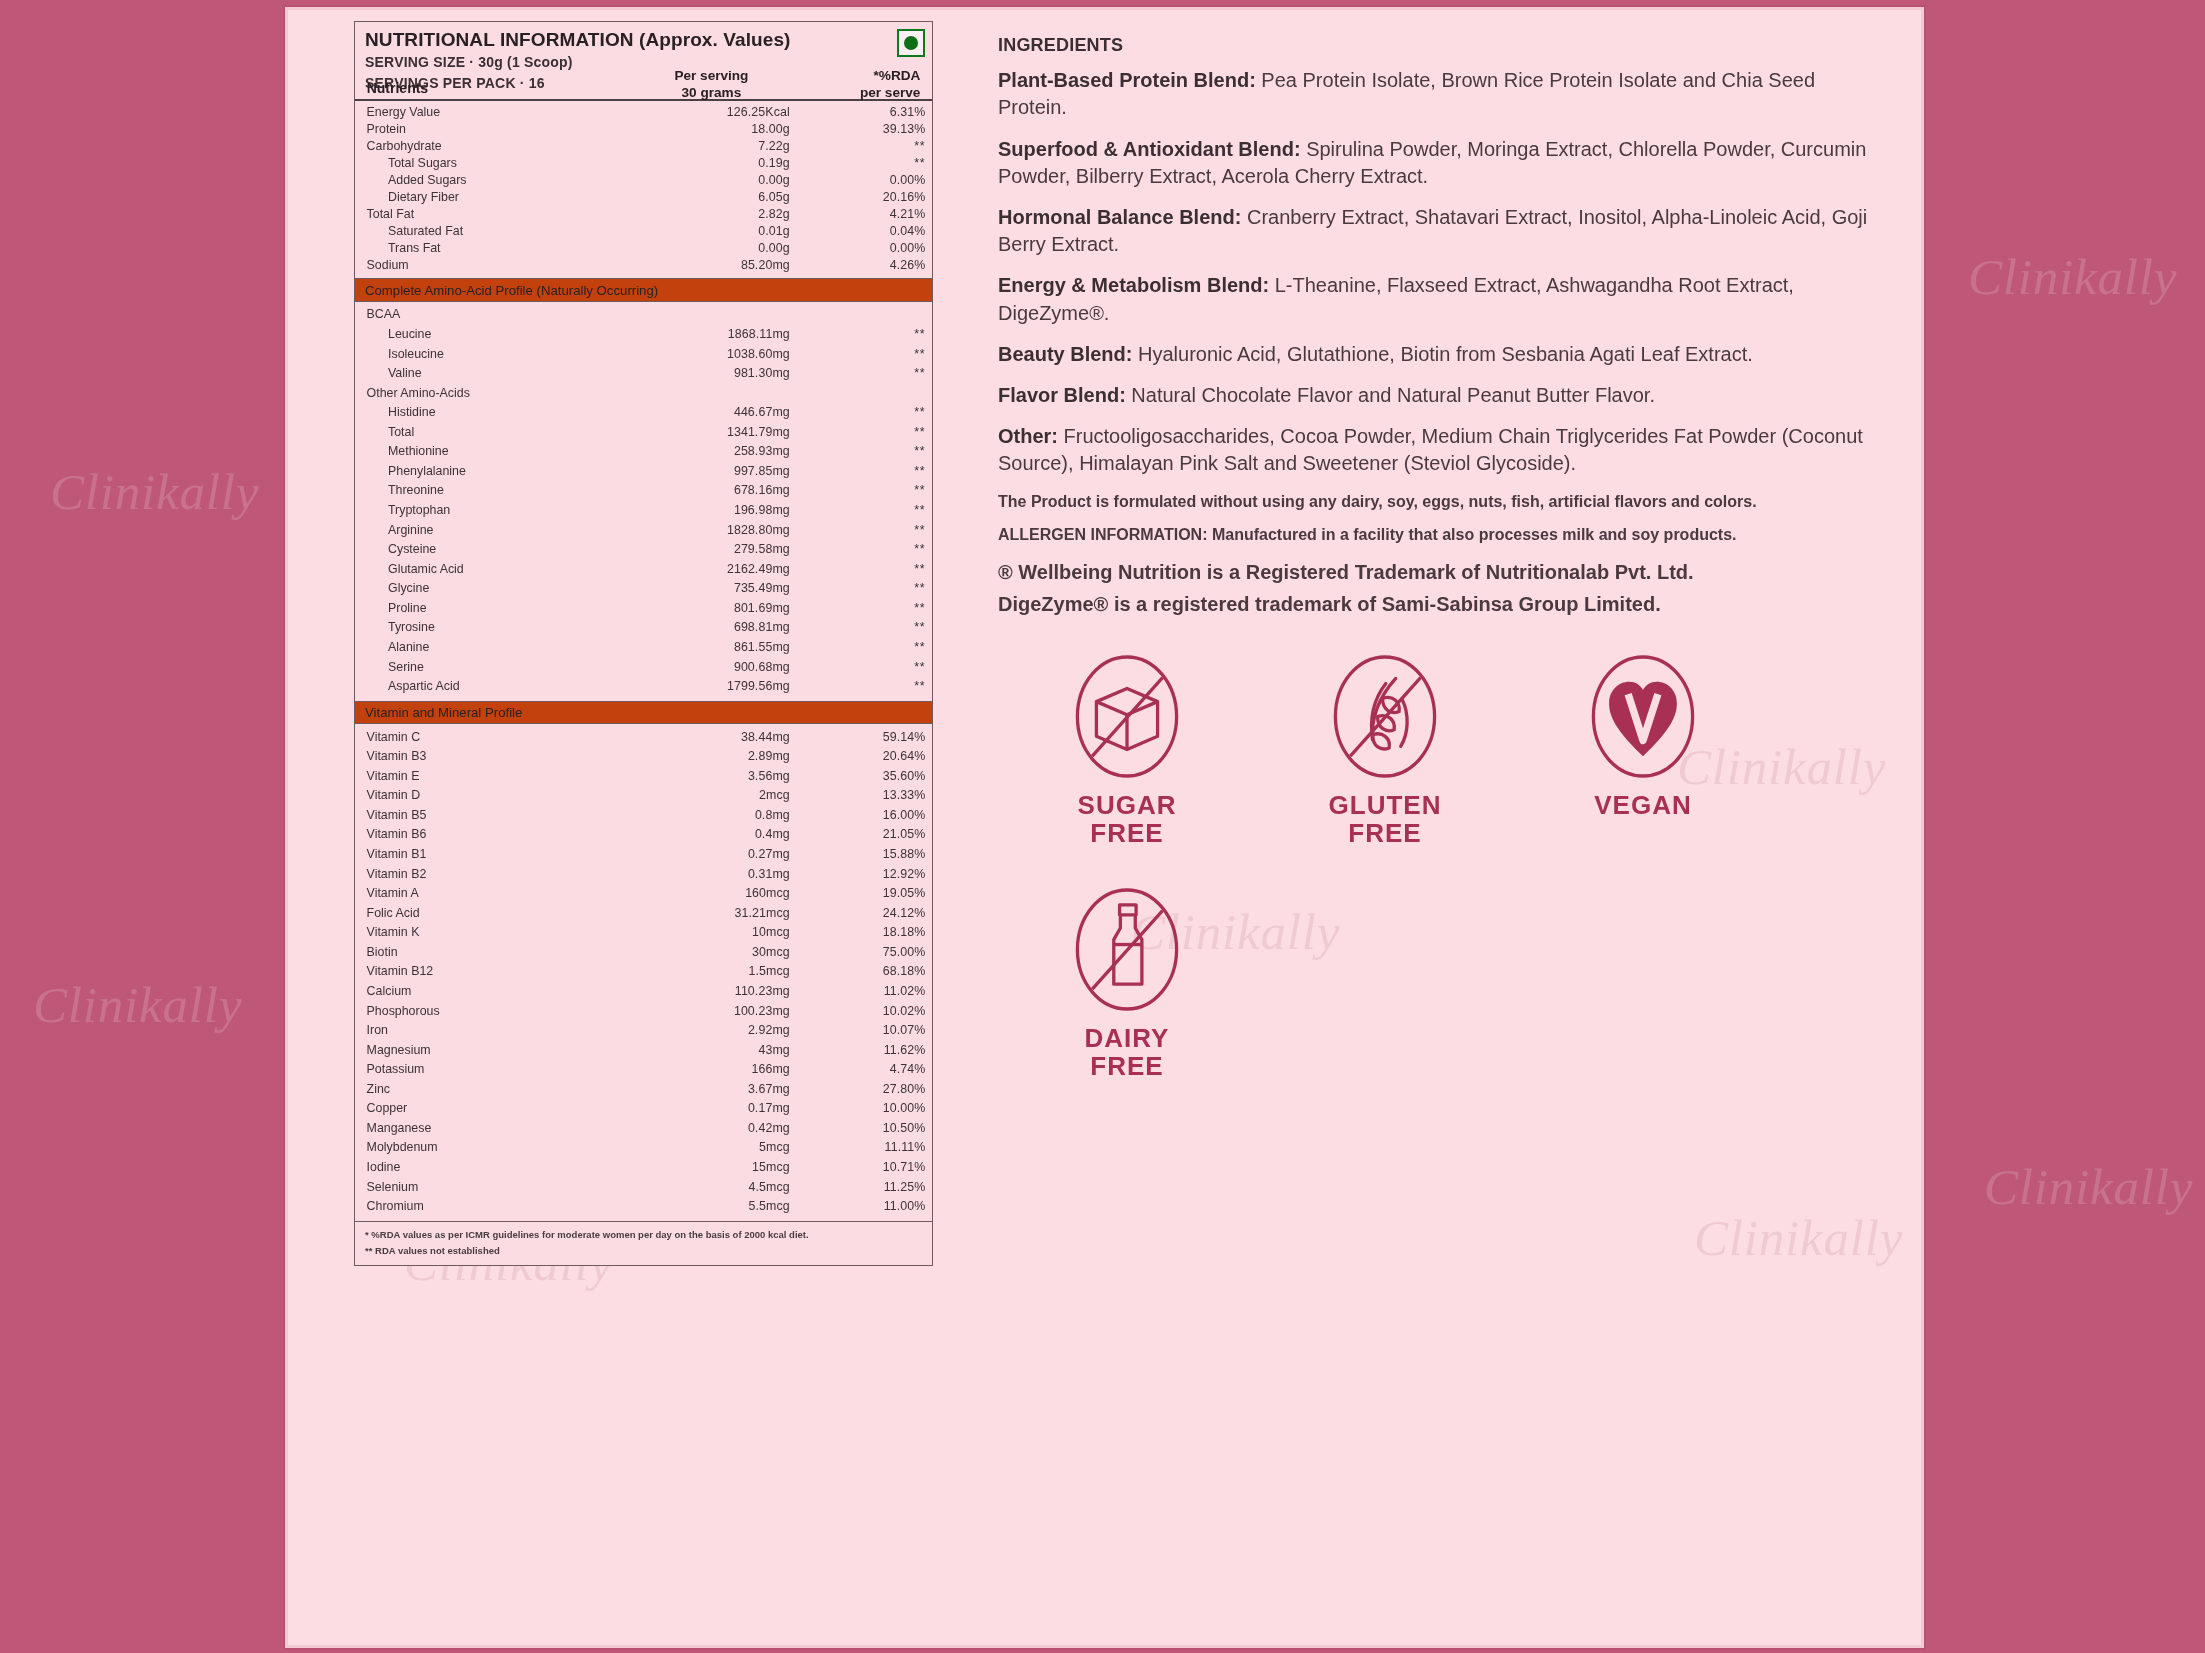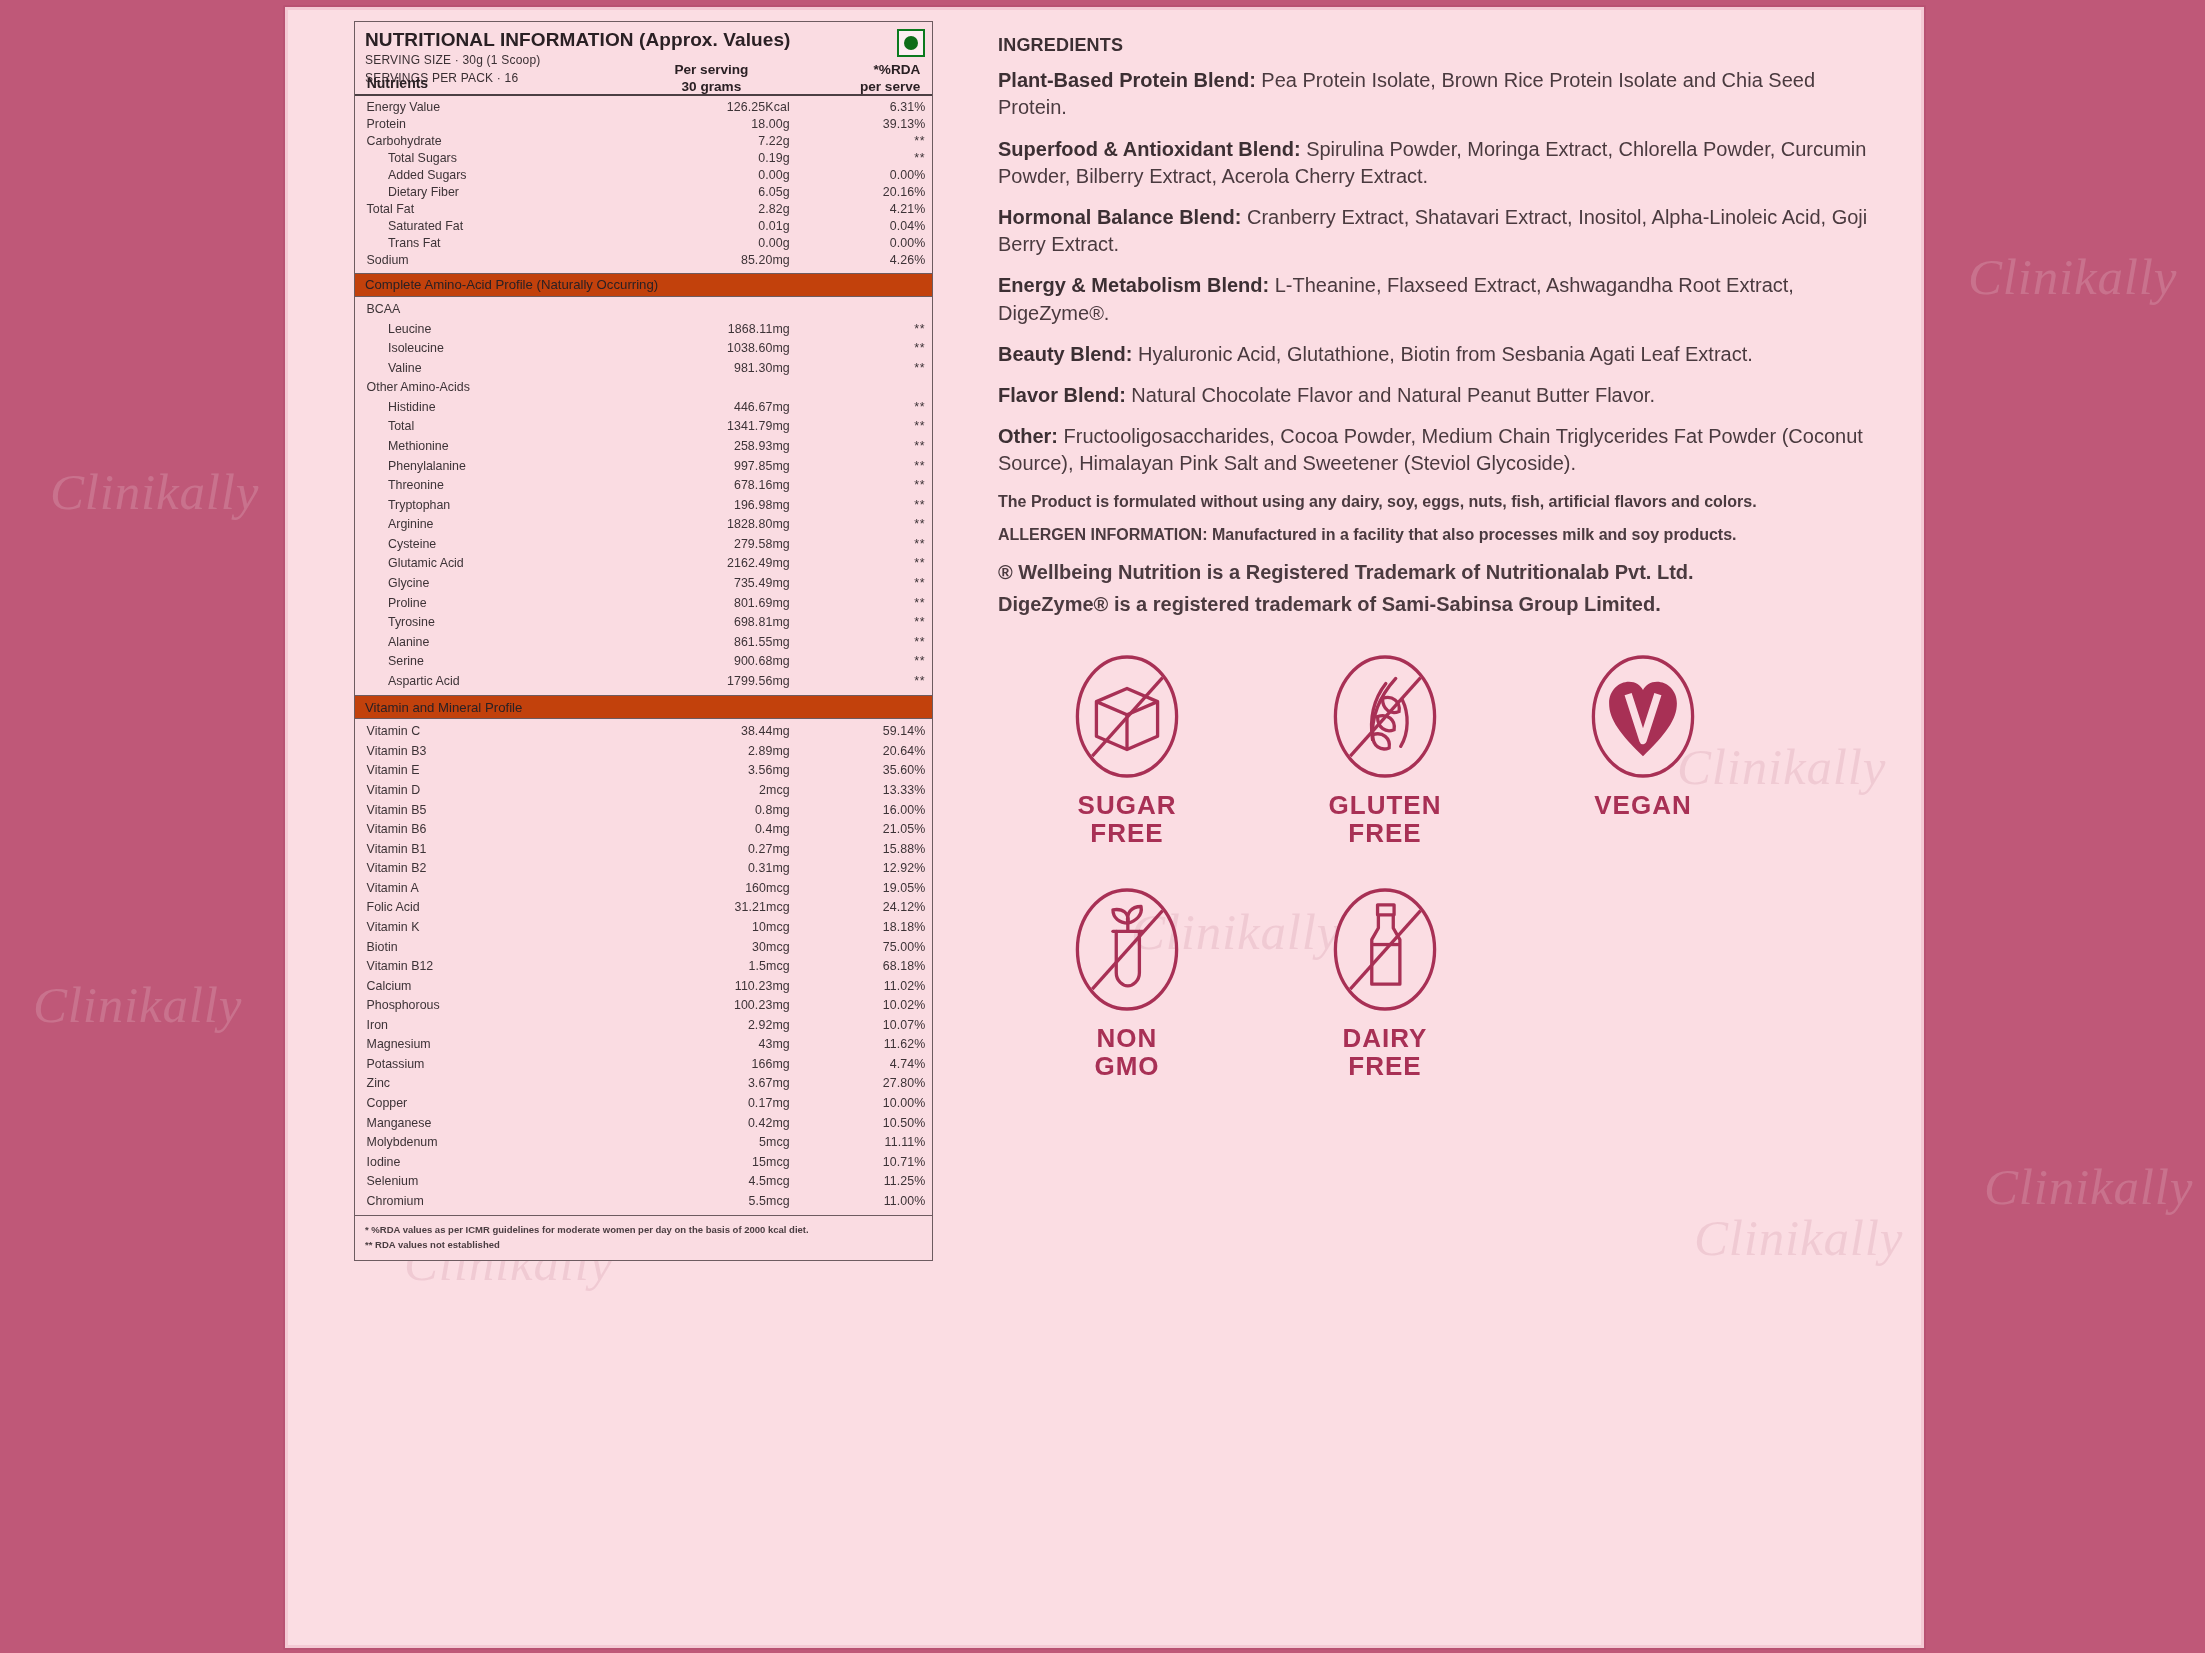--- a/index.html
+++ b/index.html
@@ -27,21 +27,21 @@
   .col-left{width:670px;padding:11.6px 0 0 66px;box-sizing:border-box;position:relative;}
   .col-right{flex:1;padding:25px 41px 0 40px;box-sizing:border-box;position:relative;}
 
   
   .nf{
     width:579px;background:#fadce2;border:1.7px solid #6d5b60;
     box-sizing:border-box;position:relative;
   }
   .nf-head{padding:6.6px 8.3px 3.3px 10px;border-bottom:2.5px solid #4b3f43;position:relative;}
   .nf-title{font-size:19px;font-weight:bold;color:#2a2024;letter-spacing:0.1px;line-height:1.15;}
-  .nf-serve{font-size:12px;font-weight:normal;color:#3a2f33;letter-spacing:0.2px;line-height:1.32;margin-top:2.5px;}
+  .nf-serve{font-size:14px;font-weight:bold;color:#3a2f33;letter-spacing:0.2px;line-height:1.32;margin-top:2.5px;}
   .veg-mark{
     position:absolute;right:7.4px;top:6.6px;width:28px;height:28px;
     border:2.5px solid #0b7a1d;background:#fdeff2;box-sizing:border-box;
     display:flex;align-items:center;justify-content:center;
   }
   .veg-dot{width:14px;height:14px;border-radius:50%;background:#0d6e18;}
   .hdr-cols{display:flex;align-items:flex-end;margin-top:-25px;}
   .hdr-sp{flex:1;}
   .hdr-c2{width:170px;text-align:center;font-size:13.6px;font-weight:bold;color:#2a2024;line-height:1.25;}
   .hdr-c3{width:124px;text-align:right;font-size:13.6px;font-weight:bold;color:#2a2024;line-height:1.25;padding-right:3.3px;}
@@ -487,37 +487,20 @@
                   </svg></div>
                 <div class="badge-label">
                   <div>VEGAN</div>
                 </div>
               </div>
             </div>
           <div class="badge-row badge-row2" id="badge-row2">
               <div class="badge">
                 <div class="badge-ico"><svg viewBox="0 0 150 168" width="124" height="139">
     <ellipse cx="75" cy="84" rx="60" ry="72" fill="none" stroke="#a83055" stroke-width="4"></ellipse>
-    <g fill="none" stroke="#a83055" stroke-width="4" stroke-linecap="round" stroke-linejoin="round">
-      <path d="M62 62 L62 112 C62 122 70 128 76 128 C82 128 90 122 90 112 L90 62"></path>
-      <path d="M58 62 L94 62"></path>
-      <path d="M76 62 L76 46"></path>
-      <path d="M76 52 C66 52 58 46 58 36 C70 34 78 40 76 52 Z"></path>
-      <path d="M76 52 C86 50 94 42 92 32 C80 32 74 40 76 52 Z"></path>
-    </g>
-    <line x1="33" y1="132" x2="118" y2="37" stroke="#a83055" stroke-width="4"></line>
-                  </svg></div>
-                <div class="badge-label">
-                  <div>NON</div>
-                  <div>GMO</div>
-                </div>
-              </div>
-              <div class="badge">
-                <div class="badge-ico"><svg viewBox="0 0 150 168" width="124" height="139">
-    <ellipse cx="75" cy="84" rx="60" ry="72" fill="none" stroke="#a83055" stroke-width="4"></ellipse>
     <g fill="none" stroke="#a83055" stroke-width="4" stroke-linejoin="round">
       <rect x="66" y="30" width="20" height="12"></rect>
       <path d="M67 42 L67 58 L59 72 L59 126 L93 126 L93 72 L85 58 L85 42"></path>
       <path d="M59 78 L93 78"></path>
     </g>
     <line x1="33" y1="132" x2="118" y2="37" stroke="#a83055" stroke-width="4"></line>
                   </svg></div>
                 <div class="badge-label">
                   <div>DAIRY</div>
                   <div>FREE</div>

